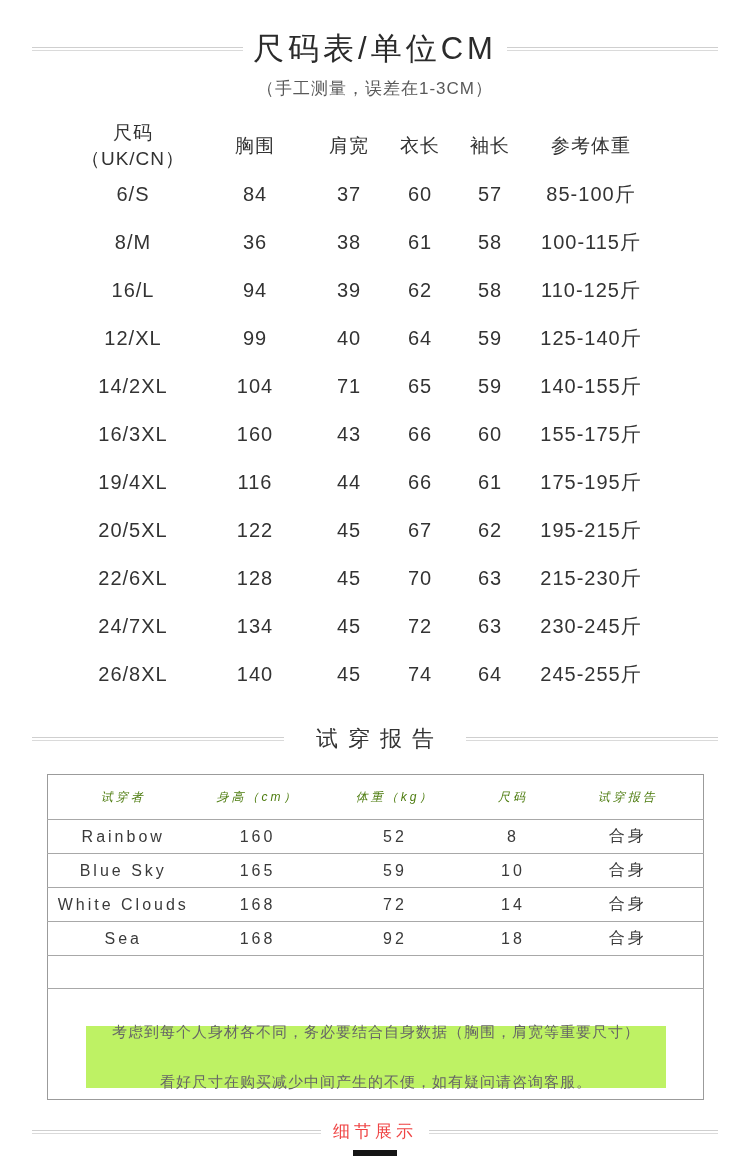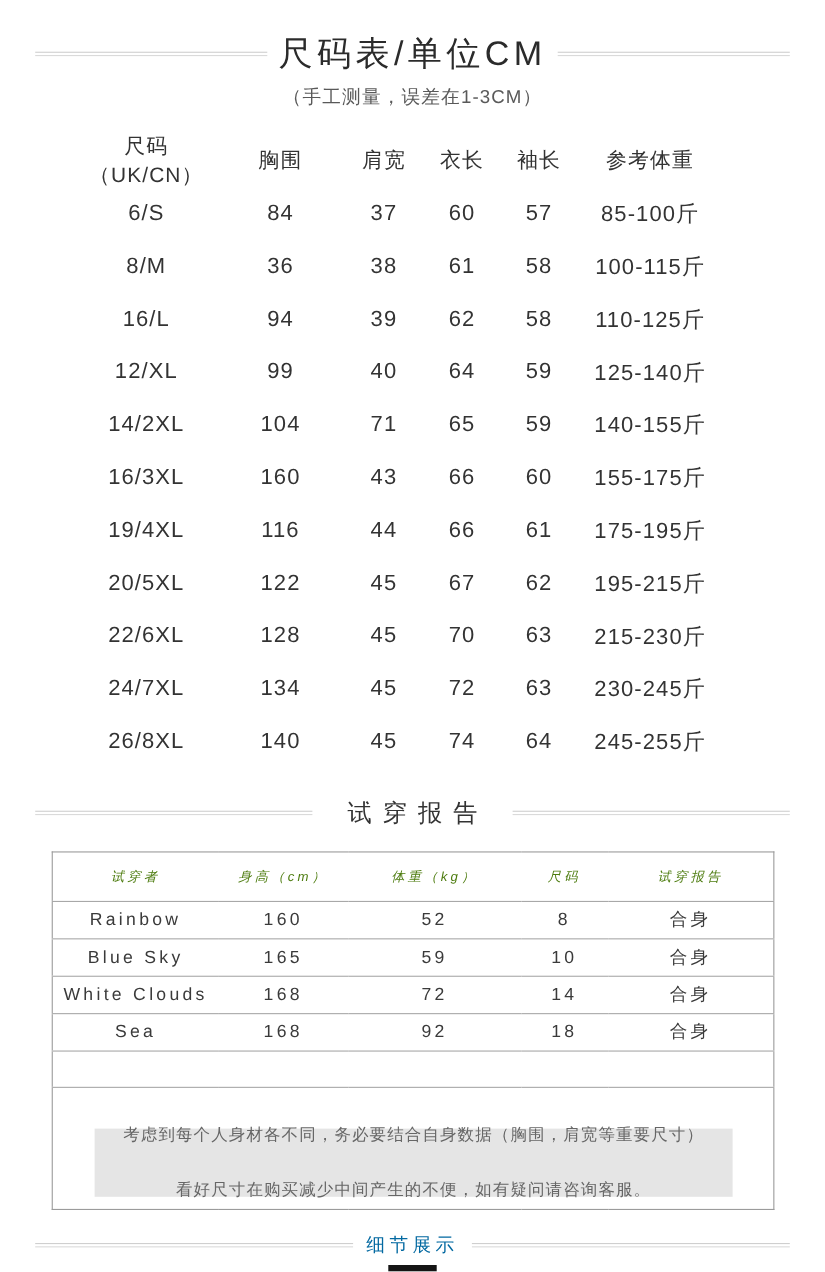--- a/index.html
+++ b/index.html
@@ -56,33 +56,33 @@
     font-size: 16px; color: #3a3a3a; letter-spacing: 3px;
   }
   table.fit thead th { height: 45px; font-size: 12px; color: #4d7c0f; font-style: italic; }
   table.fit tbody td { height: 34px; }
   table.fit tr.spacer-row td { height: 33px; }
   table.fit tr.note-row td {
     border-bottom: none; height: 110px;
     padding: 37px 38px 11px 38px; vertical-align: top;
   }
   .note-box {
-    background: #e5e5e5; width: 580px; height: 62px;
+    background: #bef264; width: 580px; height: 62px;
     display: flex; flex-direction: column; justify-content: center;
     text-align: center;
     gap: 24px;
   }
   .note-line {
     font-size: 15px; color: #666; letter-spacing: 1px; line-height: 26px;
   }
 
   
   .footer-head { margin-top: 20px; }
   .footer-title {
-    font-size: 17px; letter-spacing: 4px; color: #0369a1;
+    font-size: 17px; letter-spacing: 4px; color: #ef4444;
     margin: 0 12px; white-space: nowrap;
   }
   .accent-bar {
     width: 44px; height: 6px; background: #151515;
     margin: 7px auto 0 auto;
   }
 </style>
 </head>
 <body>
 

